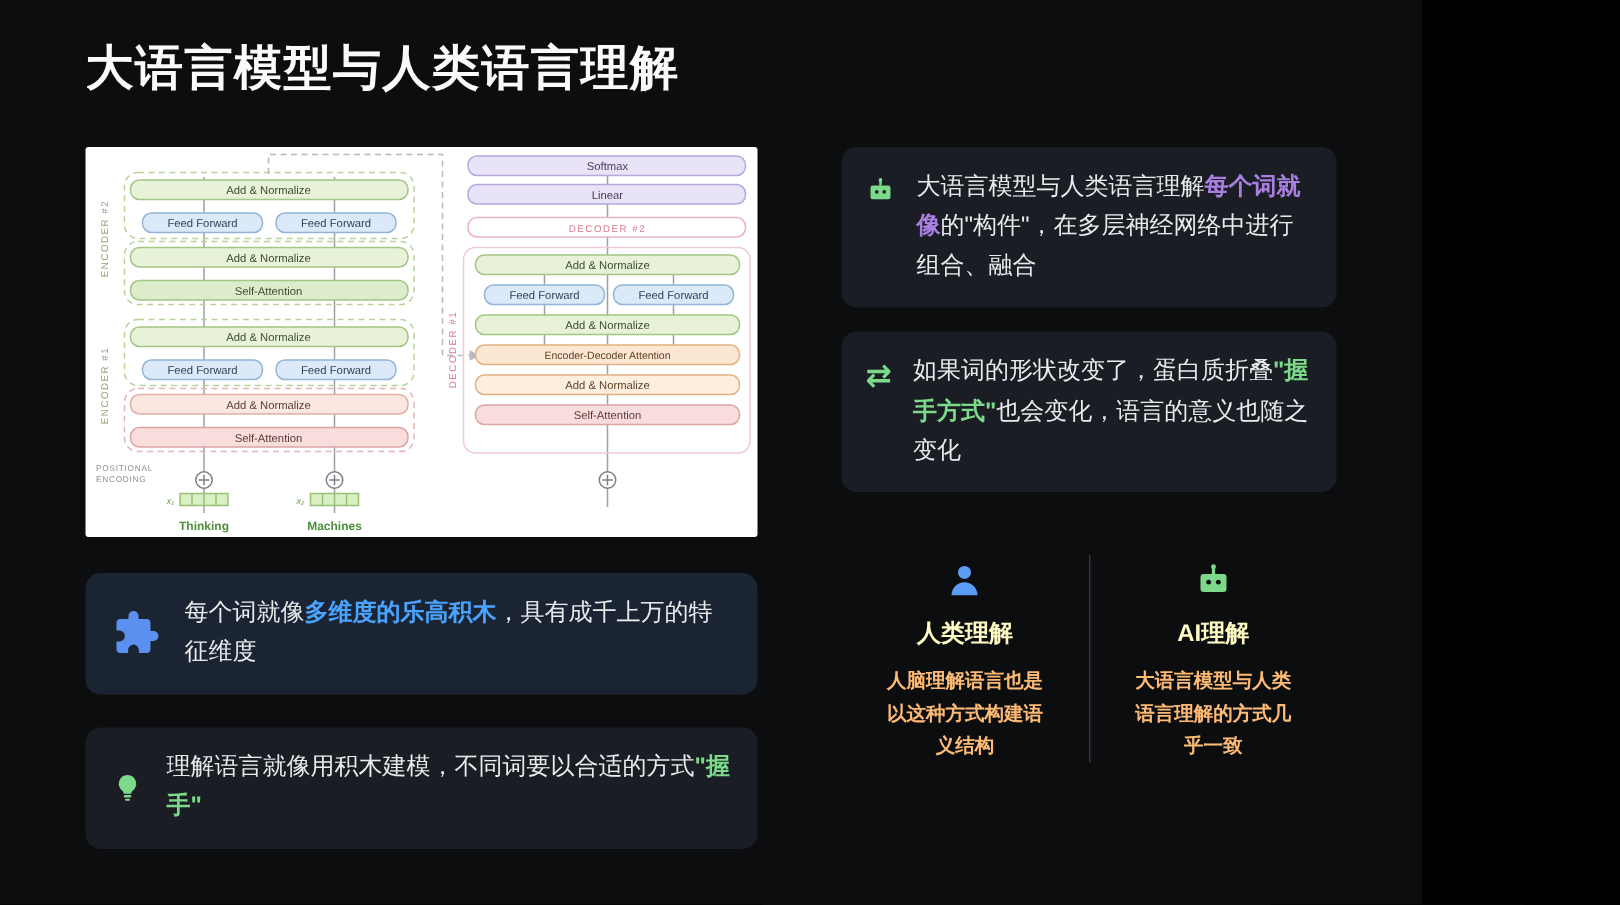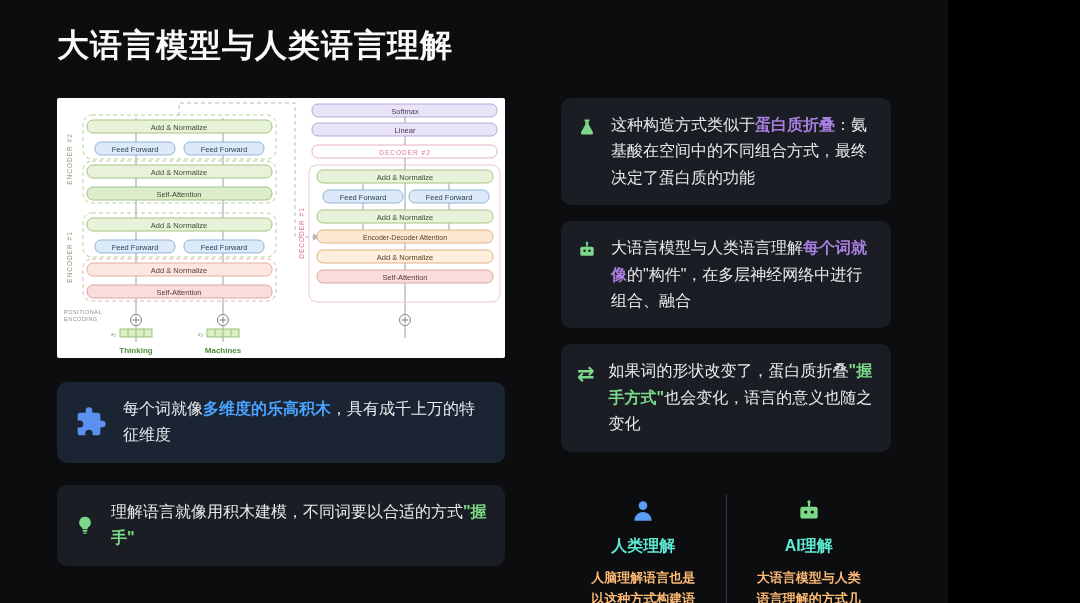--- a/index.html
+++ b/index.html
@@ -19,21 +19,21 @@
              align-items:flex-start;color:#e9eaec;font-size:16px;line-height:1.65;}
   .fact-card .icon-wrap{margin-top:5px;}
   .card p,.fact-card p{margin:0;}
   .icon-wrap{flex:0 0 auto;display:flex;align-items:center;justify-content:center;}
   .hl-blue{color:#4aa3ff;font-weight:bold;}
   .hl-purple{color:#a87fe0;font-weight:bold;}
   .hl-green{color:#7cd98a;font-weight:bold;}
   .compare{display:flex;margin-top:26px;align-items:stretch;}
   .compare-col{flex:1;display:flex;flex-direction:column;align-items:center;text-align:center;padding:4px 26px 0;}
   .compare-divider{width:1px;background:#34373d;}
-  .compare-title{font-size:16px;font-weight:bold;color:#5eead4;margin:12px 0 10px;}
+  .compare-title{font-size:16px;font-weight:bold;color:#fef9c3;margin:12px 0 10px;}
   .compare-desc{font-size:13px;color:#fdba74;line-height:1.65;max-width:210px;font-weight:bold;}
   .arrow-glyph{font-size:21px;color:#7cd98a;line-height:1;font-weight:bold;}
 </style>
 </head>
 <body>
 
 <div class="slide">
   <h1 class="page-title">大语言模型与人类语言理解</h1>
 
   <div class="content">
@@ -172,28 +172,20 @@
               <rect x="9" y="18" width="6" height="2" rx="1"></rect>
               <rect x="10" y="21" width="4" height="1.5" rx="0.7"></rect>
             </svg>
         </span>
         <p><span>理解语言就像用积木建模，不同词要以合适的方式</span><span class="hl-green">"握手"</span><span></span></p>
       </div>
     </div>
 
     <div class="right-col">
 
-      <div class="fact-card">
-        <span class="icon-wrap">
-          <svg width="20" height="20" viewBox="0 0 24 24" fill="#7cd98a">
-              <path d="M9 3h6v2h-1v4l5 9a2 2 0 0 1-1.7 3H6.7A2 2 0 0 1 5 18l5-9V5H9V3z"></path>
-            </svg>
-        </span>
-        <p><span>这种构造方式类似于</span><span class="hl-purple">蛋白质折叠</span><span>：氨基酸在空间中的不同组合方式，最终决定了蛋白质的功能</span></p>
-      </div>
 
       <div class="fact-card">
         <span class="icon-wrap">
           <svg width="20" height="20" viewBox="0 0 24 24" fill="#7cd98a">
               <rect x="4" y="8" width="16" height="11" rx="2"></rect>
               <circle cx="9" cy="13" r="1.5" fill="#1a1d23"></circle>
               <circle cx="15" cy="13" r="1.5" fill="#1a1d23"></circle>
               <rect x="11" y="4" width="2" height="4"></rect>
               <circle cx="12" cy="3.5" r="1.5"></circle>
             </svg>

